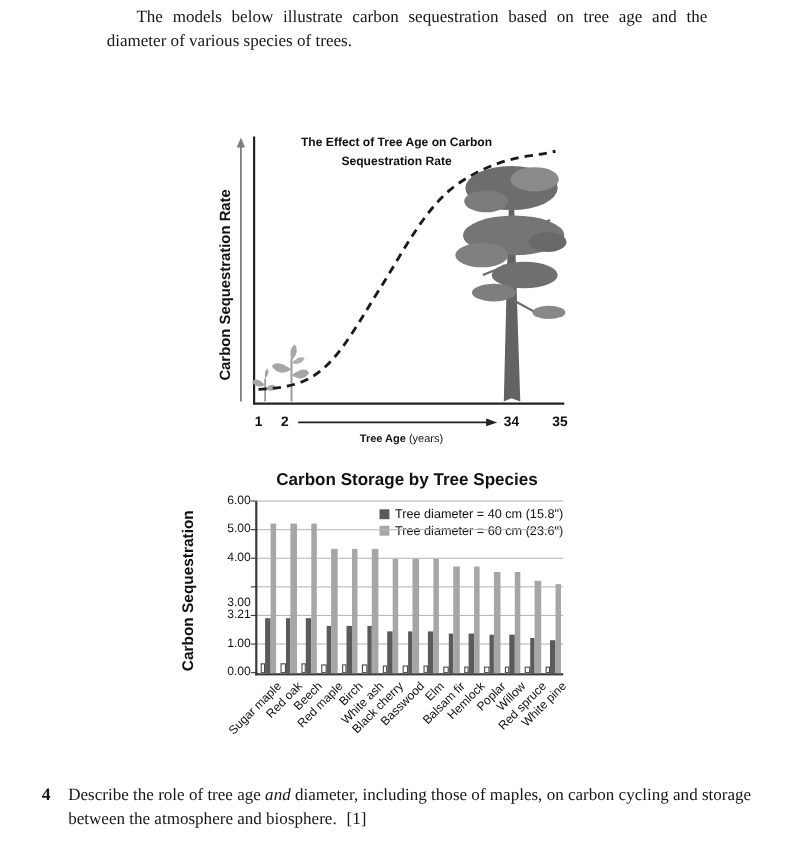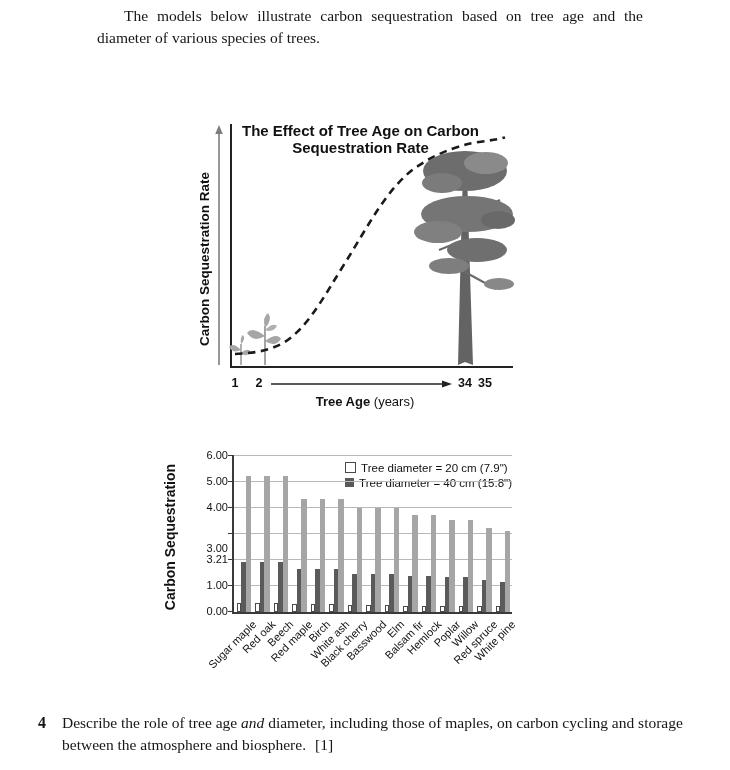--- a/index.html
+++ b/index.html
@@ -6,28 +6,28 @@
   #page{position:relative;width:730px;height:770px;background:#ffffff;color:#161616;overflow:hidden;
         font-family:"Liberation Serif",serif;}
   
   .bodytext{position:absolute;left:97px;top:5px;width:546px;font-size:15.5px;line-height:21.5px;
             text-align:justify;}
   .bodytext p{margin:0;text-indent:27px;}
   .bodytext p + p{margin-top:12px;}
   
   #chart1{position:absolute;left:193px;top:120px;width:335px;height:302px;font-family:"Liberation Sans",sans-serif;}
   #c1-title{position:absolute;left:40px;top:2px;width:255px;text-align:center;font-weight:bold;
-            font-size:15px;line-height:17px;color:#111;}
+            font-size:11px;line-height:17px;color:#111;}
   #c1-ylabel{position:absolute;left:-112px;top:130px;width:250px;height:18px;text-align:center;
              transform:rotate(-90deg);font-weight:bold;font-size:13.5px;color:#111;white-space:nowrap;}
   #c1-svg{position:absolute;left:22px;top:2px;}
   #c1-xticks{position:absolute;left:22px;top:256px;width:300px;height:16px;font-weight:bold;
              font-size:12.5px;color:#111;}
   #c1-xticks .tk{position:absolute;top:0;width:20px;text-align:center;}
-  #c1-xlabel{position:absolute;left:22px;top:274px;width:300px;text-align:center;font-size:13px;color:#111;}
+  #c1-xlabel{position:absolute;left:22px;top:274px;width:300px;text-align:center;font-size:10px;color:#111;}
   
   #chart2{position:absolute;left:150px;top:428px;width:430px;height:280px;font-family:"Liberation Sans",sans-serif;}
   #c2-title{position:absolute;left:60px;top:0;width:320px;text-align:center;font-weight:bold;
             font-size:15.5px;color:#111;}
   #c2-ylabel{position:absolute;left:-85px;top:100px;width:212px;height:18px;text-align:center;
              transform:rotate(-90deg);font-weight:bold;font-size:14px;color:#111;white-space:nowrap;}
   #c2-plot{position:absolute;left:82px;top:28px;width:278px;height:156px;
            border-left:2px solid #3a3a3a;border-bottom:2px solid #3a3a3a;}
   .gridline{position:absolute;left:0;width:278px;height:1px;background:#b8b8b8;}
   .ytickmark{position:absolute;left:-6px;width:6px;height:1px;background:#3a3a3a;}
@@ -107,38 +107,39 @@
     </svg>
 
     <div id="c1-xticks">
       <span class="tk" style="left:10px">1</span>
       <span class="tk" style="left:34px">2</span>
       <svg style="position:absolute;left:56px;top:3px" width="182" height="10" viewBox="0 0 182 10">
         <line x1="0" y1="5" x2="173" y2="5" stroke="#222" stroke-width="1.5"></line>
         <polygon points="181,5 171,1.5 171,8.5" fill="#222"></polygon>
       </svg>
       <span class="tk" style="left:240px">34</span>
-      <span class="tk" style="left:260px">35</span>
+      <span class="tk" style="left:284px">35</span>
     </div>
     <div id="c1-xlabel">
       <b>Tree Age</b><span> (years)</span>
     </div>
   </div>
 
   <div id="chart2">
+    <div id="c2-title">Carbon Storage by Tree Species</div>
     <div id="c2-ylabel">Carbon Sequestration</div>
     <div id="c2-plot">
       <div id="c2-legend">
           <div class="leg-row">
-            <div class="leg-sw" style="background: rgb(255, 255, 255); border: 1px solid rgb(74, 74, 74);"></div>
-            <div class="leg-lab">Tree diameter = 20 cm (7.9")</div>
+            <div class="leg-sw" style="background: rgb(90, 90, 90);"></div>
+            <div class="leg-lab">Tree diameter = 40 cm (15.8")</div>
           </div>
           <div class="leg-row">
-            <div class="leg-sw" style="background: rgb(90, 90, 90);"></div>
-            <div class="leg-lab">Tree diameter = 40 cm (15.8")</div>
+            <div class="leg-sw" style="background: rgb(166, 166, 166);"></div>
+            <div class="leg-lab">Tree diameter = 60 cm (23.6")</div>
           </div>
         </div>
     <div class="ytickmark" style="top: 155px;"></div>
         <div class="ytick" style="top: 149px;">0.00</div>
         <div class="gridline" style="top: 129px;"></div>
         <div class="ytickmark" style="top: 129px;"></div>
         <div class="ytick" style="top: 123px;">1.00</div>
         <div class="gridline" style="top: 103px;"></div>
         <div class="ytickmark" style="top: 103px;"></div>
         <div class="ytick" style="top: 97px;">3.21</div>

